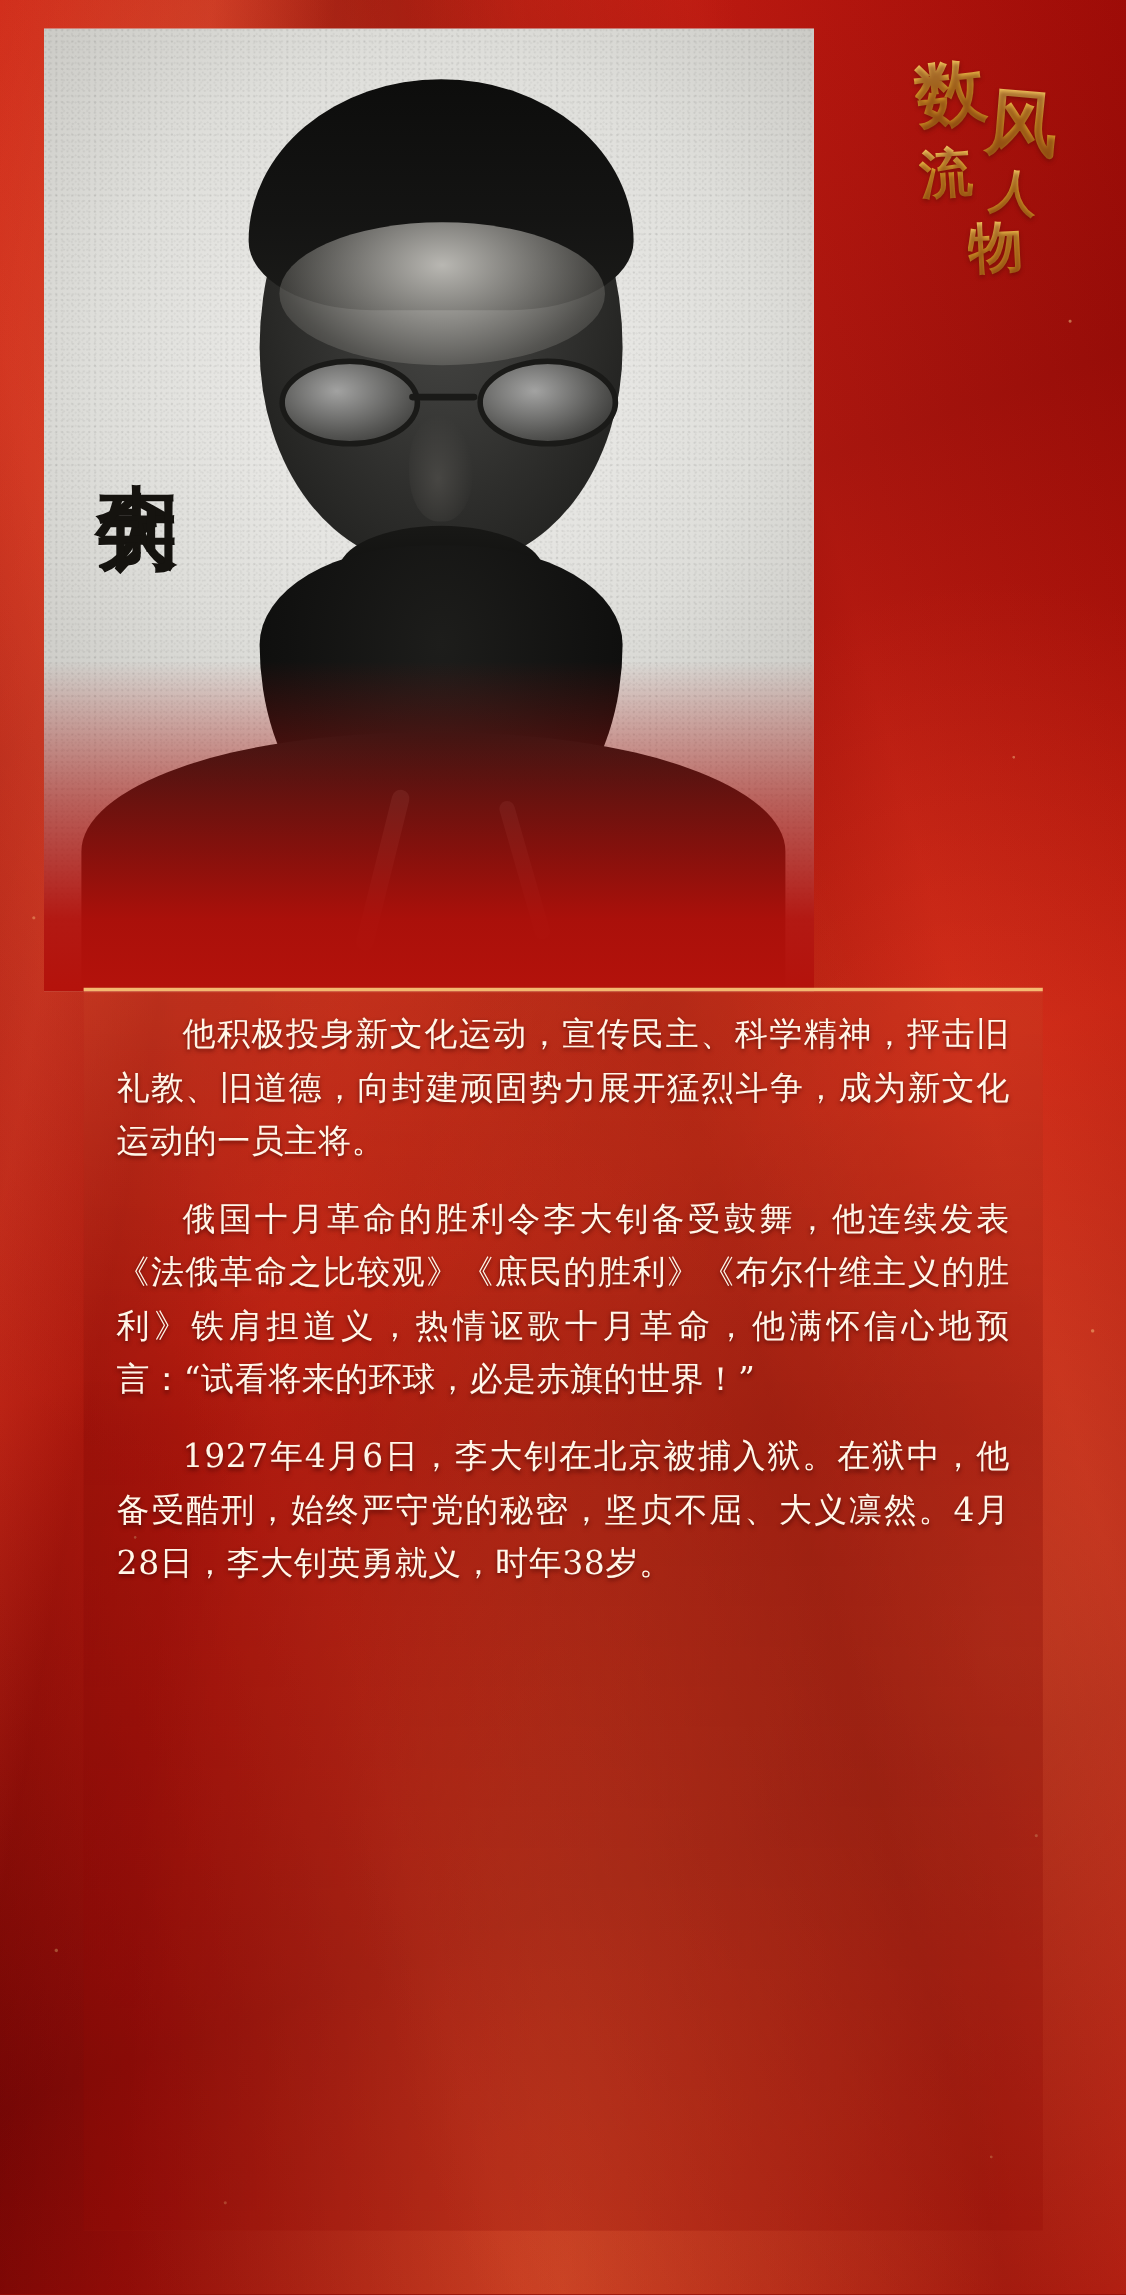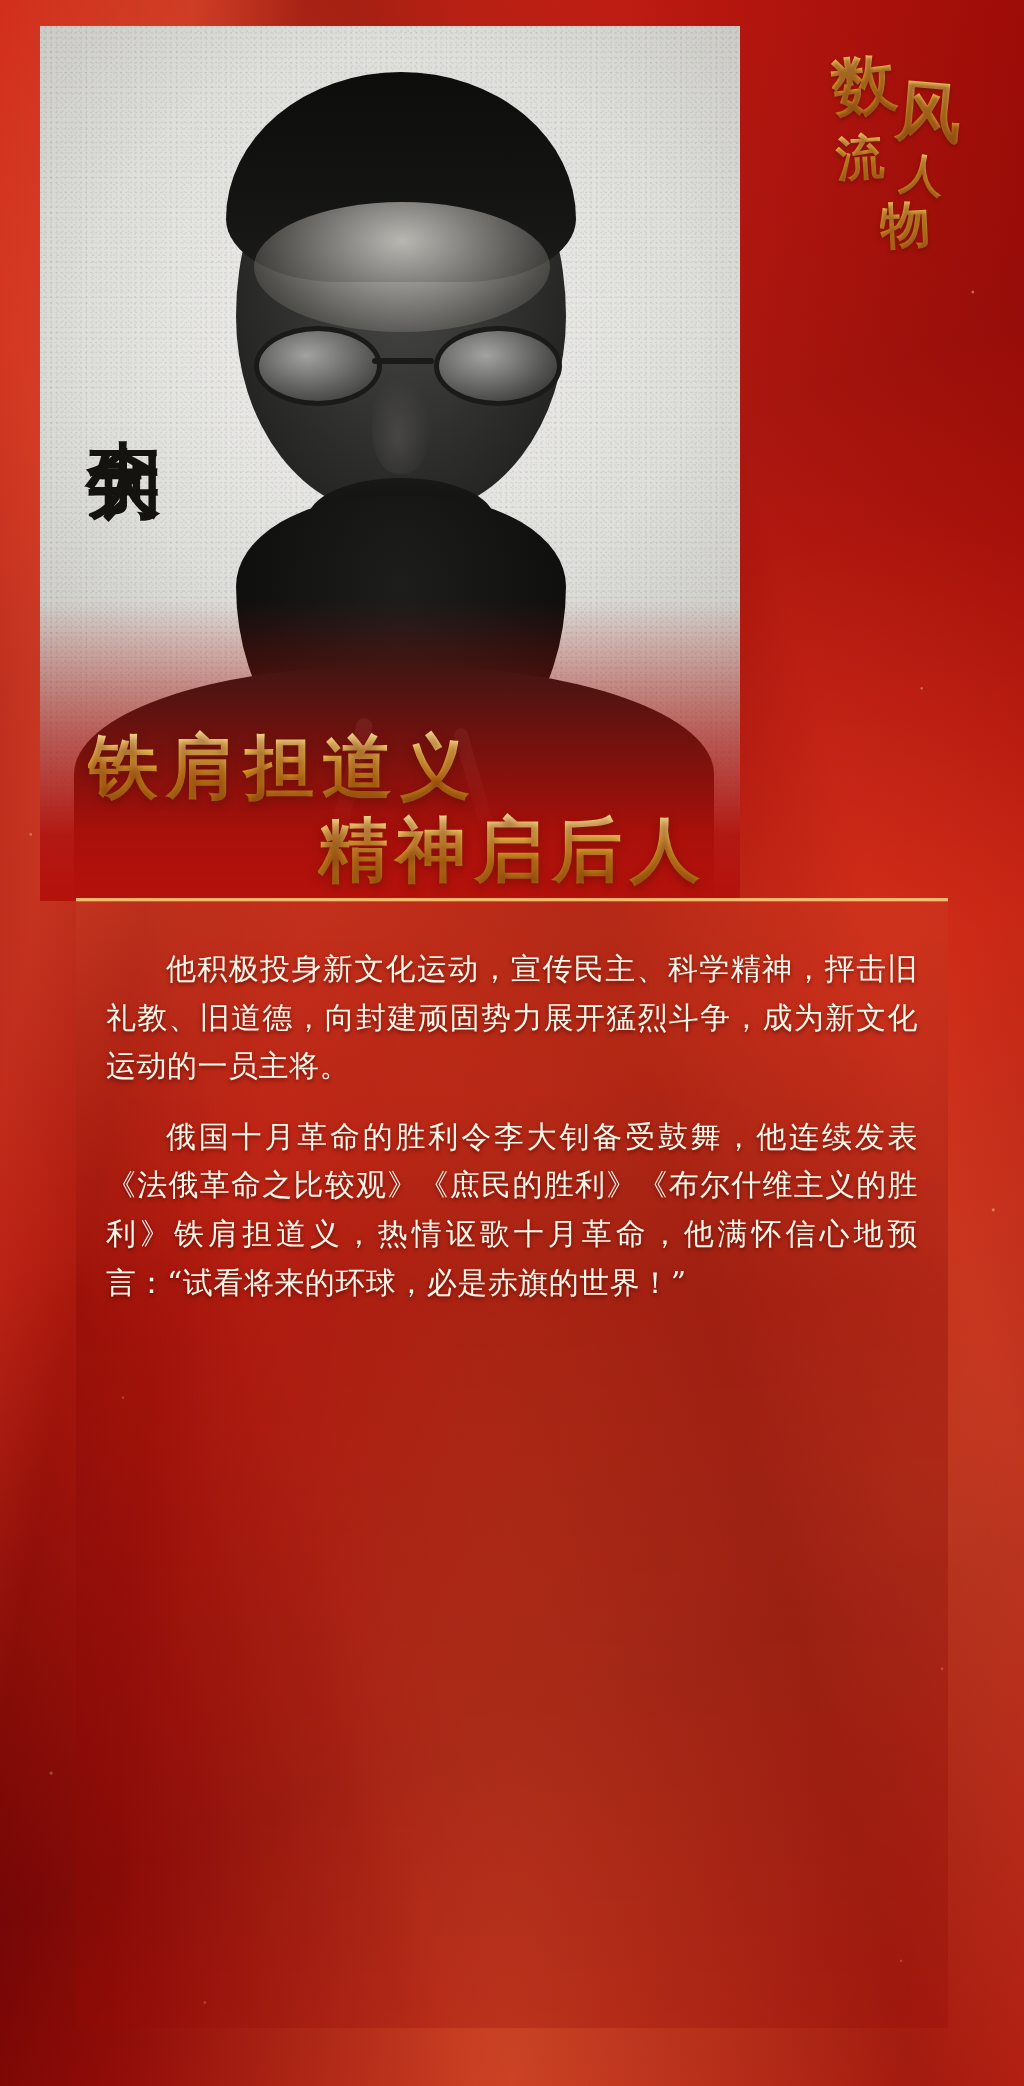--- a/index.html
+++ b/index.html
@@ -249,21 +249,21 @@
   .slogan-line.l1 { margin-left: 88px; }
   .slogan-line.l2 { margin-left: 318px; }
 
   
   .text-card {
     position: absolute;
     left: 76px;
     top: 898px;
     width: 872px;
     height: 1130px;
-    padding: 44px 30px 20px 30px;
+    padding: 16px 30px 20px 30px;
     box-sizing: border-box;
     background:
       linear-gradient(180deg, rgba(255,120,70,0.16) 0%, rgba(120,6,4,0.18) 35%, rgba(160,10,8,0.10) 100%),
       rgba(145,10,7,0.18);
     border-top: 3px solid rgba(255,214,130,0.85);
     box-shadow: inset 0 1px 0 rgba(255,220,160,0.25);
   }
   .card-body {
     color: #fff6e8;
     font-family: "DejaVu Serif", "Liberation Serif", serif;
@@ -309,24 +309,21 @@
   <div class="subject-name">李大钊</div>
 
   <div class="series-seal">
     <span class="ch seal-c0">数</span>
     <span class="ch seal-c1">风</span>
     <span class="ch seal-c2">流</span>
     <span class="ch seal-c3">人</span>
     <span class="ch seal-c4">物</span>
   </div>
 
-  <div class="slogan">
-    <div class="slogan-line l1">铁肩担道义</div>
-    <div class="slogan-line l2">精神启后人</div>
-  </div>
 
   <div class="text-card">
     <div class="card-body">
       <p>他积极投身新文化运动，宣传民主、科学精神，抨击旧礼教、旧道德，向封建顽固势力展开猛烈斗争，成为新文化运动的一员主将。</p>
       <p>俄国十月革命的胜利令李大钊备受鼓舞，他连续发表《法俄革命之比较观》《庶民的胜利》《布尔什维主义的胜利》铁肩担道义，热情讴歌十月革命，他满怀信心地预言：“试看将来的环球，必是赤旗的世界！”</p>
+      <p>1927年4月6日，李大钊在北京被捕入狱。在狱中，他备受酷刑，始终严守党的秘密，坚贞不屈、大义凛然。4月28日，李大钊英勇就义，时年38岁。</p>
     </div>
   </div>
 </div>
 
 </body></html>

